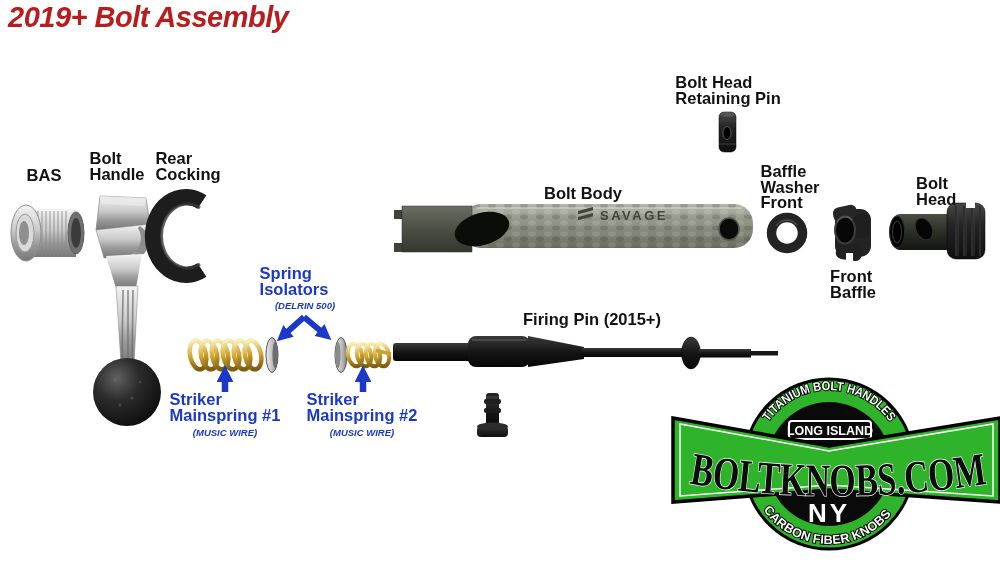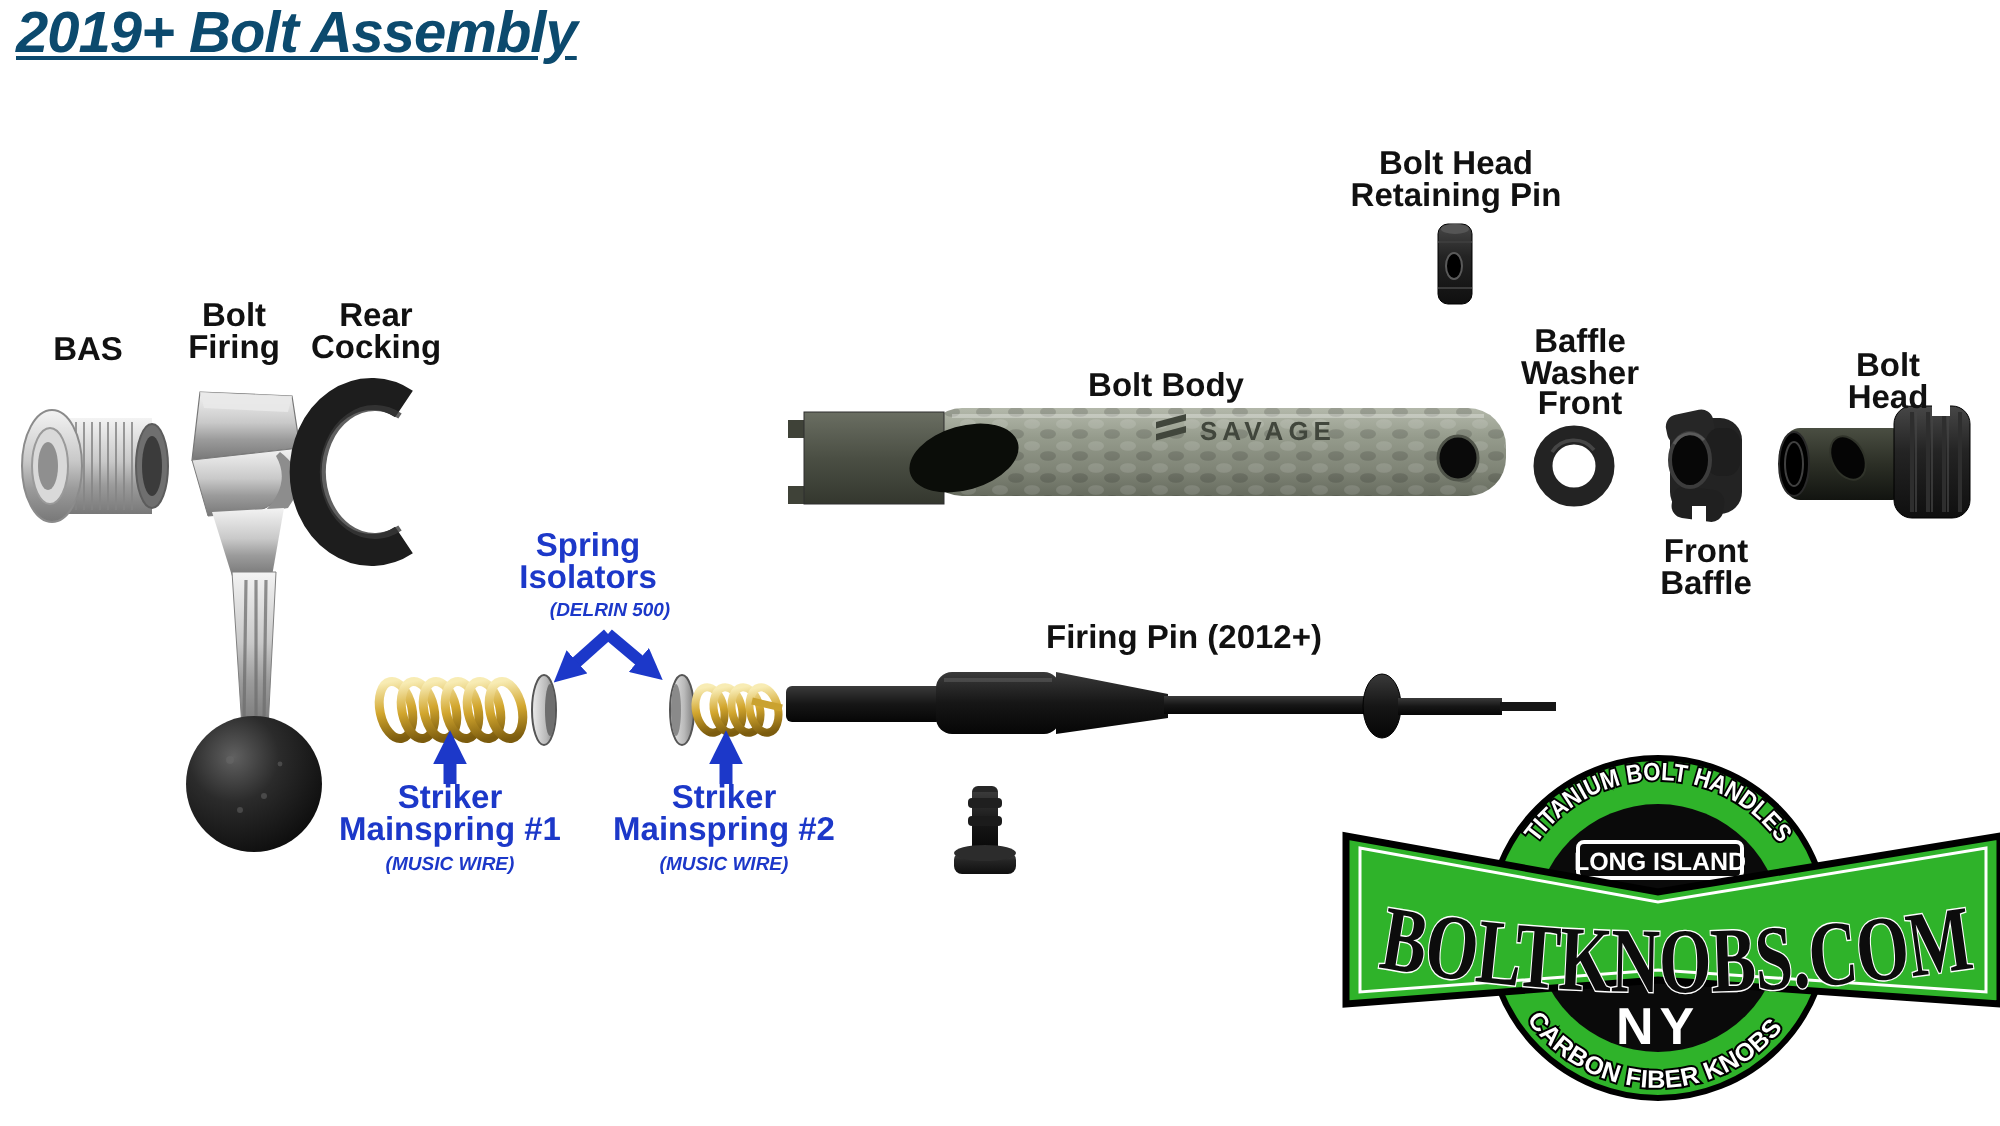--- a/index.html
+++ b/index.html
@@ -1,24 +1,24 @@
 <!DOCTYPE html>
 <html style="--accent-blue: #1c38c9; --logo-green: #2fb32a;"><head>
 <meta charset="utf-8">
 <style>
   :root{ --accent-blue:#1c38c9; --logo-green:#2fb32a; }
   html,body{margin:0;padding:0;background:#fff;}
   .stage{position:relative;width:1000px;height:563px;background:#fff;overflow:hidden;
          font-family:"Liberation Sans",sans-serif;}
   .art{position:absolute;left:0;top:0;}
   .title{position:absolute;left:8px;top:0px;font:700 29px/34px "Liberation Sans",sans-serif;
-         font-style:italic;color:#0c4a6e;letter-spacing:-.5px;text-decoration:underline;}
+         font-style:italic;color:#b91c1c;letter-spacing:-.5px;}
   .subtitle{position:absolute;left:8px;top:36px;font:400 17.5px/20px "Liberation Sans",sans-serif;
          color:var(--accent-blue);}
-  .lbl{position:absolute;transform:translateX(-50%);text-align:center;white-space:pre-line;
+  .lbl{position:absolute;transform:translateX(-50%);text-align:left;white-space:pre-line;
        font:700 16.5px/15.5px "Liberation Sans",sans-serif;color:#111;}
   .lbl.blue{color:var(--accent-blue);}
   .note{position:absolute;transform:translateX(-50%);text-align:right;
         font:700 italic 9.5px/11px "Liberation Sans",sans-serif;font-style:italic;
         color:var(--accent-blue);}
   .blue-stroke{stroke:var(--accent-blue);}
   .blue-fill{fill:var(--accent-blue);}
   .green-fill{fill:var(--logo-green);}
   .arcTxt{font:700 12.5px "Liberation Sans",sans-serif;fill:#fff;stroke:#000;stroke-width:2px;paint-order:stroke;}
   .bannerTxt{font:700 46px "Liberation Serif",serif;fill:#0c0c0c;stroke:#fff;stroke-width:1.4px;paint-order:stroke;}
@@ -242,33 +242,33 @@
       <text class="bannerTxt" textLength="300" lengthAdjust="spacingAndGlyphs">
         <textPath href="#bannerPath" startOffset="3">BOLTKNOBS.COM</textPath>
       </text>
     </g>
   </svg>
 
   <div class="title">2019+ Bolt Assembly</div>
 
   <div class="lbl" style="left:44px;top:168px">BAS</div>
   <div class="lbl" style="left:117px;top:151px">Bolt
-Firing</div>
+Handle</div>
   <div class="lbl" style="left:188px;top:151px">Rear
 Cocking</div>
   <div class="lbl" style="left:583px;top:186px">Bolt Body</div>
   <div class="lbl" style="left:728px;top:75px">Bolt Head
 Retaining Pin</div>
   <div class="lbl" style="left:790px;top:164px">Baffle
 Washer
 Front</div>
   <div class="lbl" style="left:944px;top:176px">Bolt Head</div>
   <div class="lbl" style="left:853px;top:269px">Front
 Baffle</div>
-  <div class="lbl" style="left:592px;top:312px">Firing Pin (2012+)</div>
+  <div class="lbl" style="left:592px;top:312px">Firing Pin (2015+)</div>
 
   <div class="lbl blue" style="left:294px;top:266px">Spring
 Isolators</div>
   <div class="note" style="left:305px;top:300px">(DELRIN 500)</div>
   <div class="lbl blue" style="left:225px;top:392px">Striker
 Mainspring #1</div>
   <div class="note" style="left:225px;top:427px">(MUSIC WIRE)</div>
   <div class="lbl blue" style="left:362px;top:392px">Striker
 Mainspring #2</div>
   <div class="note" style="left:362px;top:427px">(MUSIC WIRE)</div>

